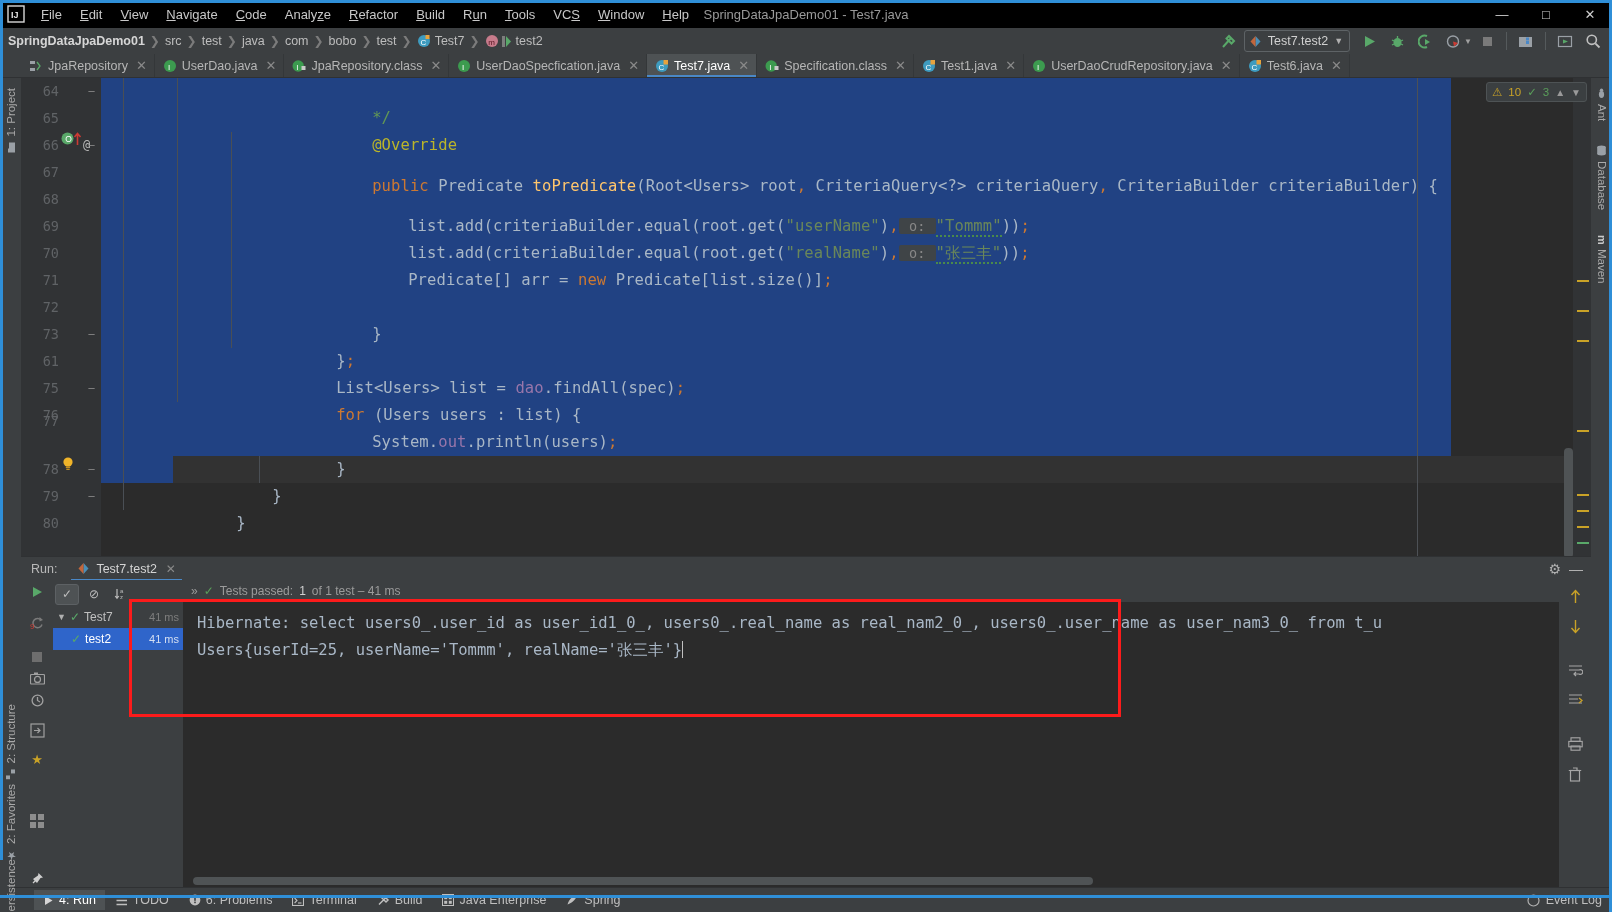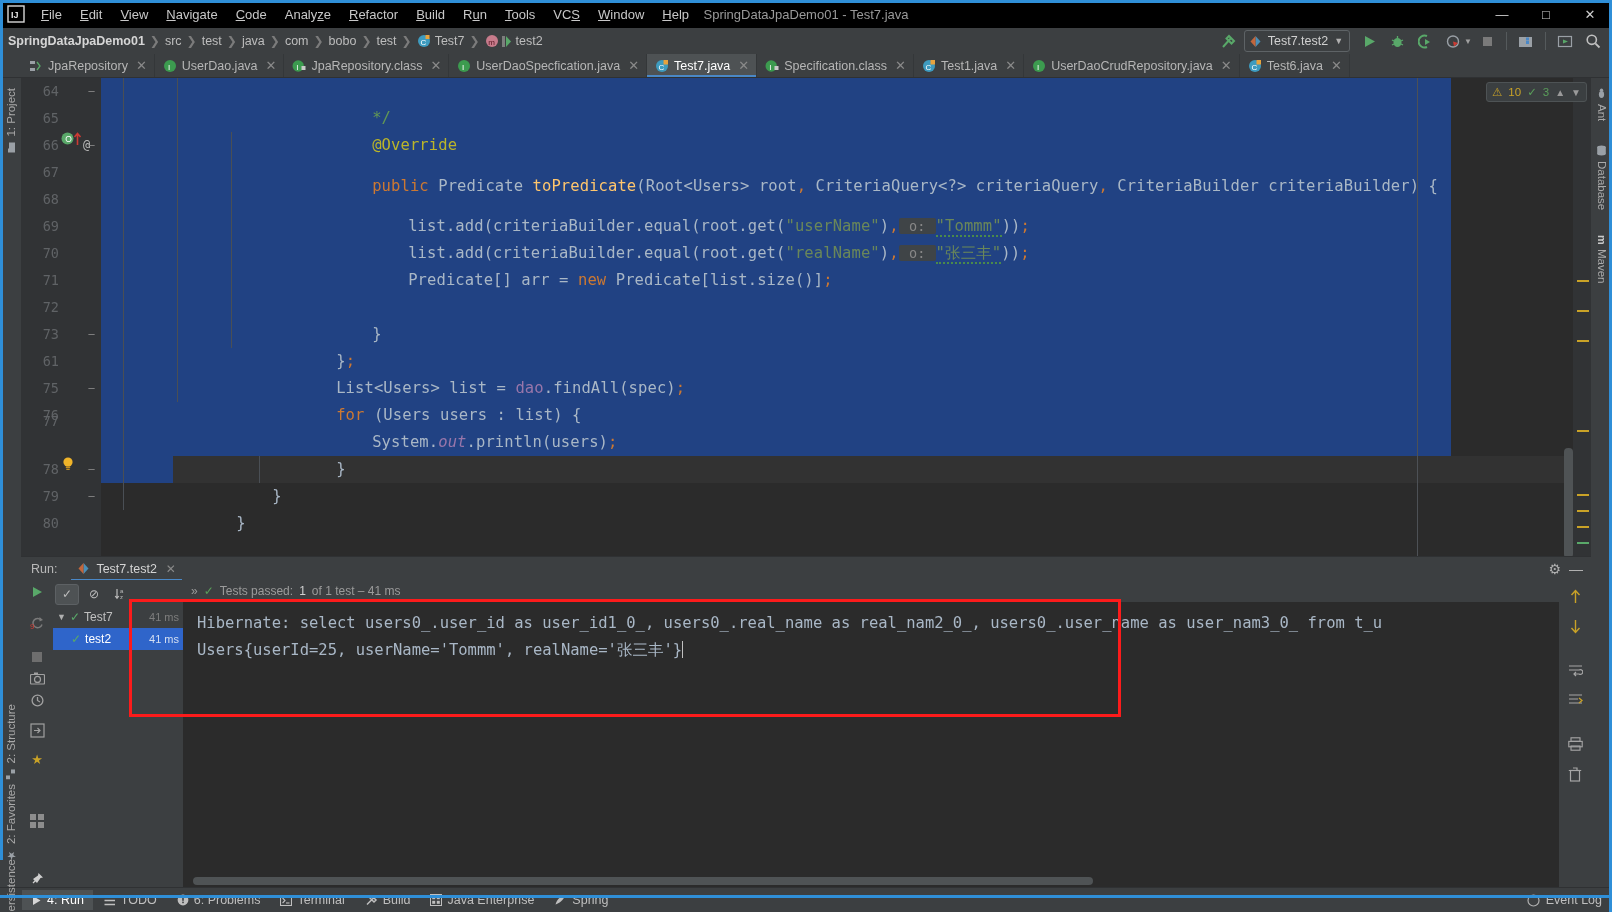--- a/index.html
+++ b/index.html
@@ -207,21 +207,21 @@
         color:#a6a6a6; font-size:13px; }
 
   
   .redbox {
     position:absolute; border:3px solid #fc1b1b; pointer-events:none; z-index:30;
   }
 
   
   .bottombar {
     height:25px; flex:0 0 25px; background:#3c3f41; display:flex; align-items:center;
-    border-top:1px solid #2f3133; padding-left:22px; gap:2px;
+    border-top:1px solid #2f3133; padding-left:22px; gap:2px;margin-left:12px;
   }
   .bbtn { display:flex; align-items:center; gap:5px; padding:3px 9px; font-size:12.5px; color:#bfbfbf; }
   .bbtn.active { background:#4e5254; color:#ffffff; }
   .bottombar-right { margin-left:auto; display:flex; align-items:center; padding-right:10px; gap:6px; }
 
   .statusbar {
     height:24px; flex:0 0 24px; background:#3c3f41; display:flex; align-items:center;
     padding-left:22px; font-size:12.5px; color:#b4b4b4; gap:6px;
   }
   .status-right { margin-left:auto; display:flex; align-items:center; gap:16px; padding-right:10px; }
@@ -634,21 +634,21 @@
 
           <div class="codeline" style="top:270px;left:122px;">
             <span class="txt">List&lt;Users&gt; list = </span><span class="fld">dao</span><span class="txt">.findAll(spec)</span><span class="semi">;</span>
           </div>
 
           <div class="codeline" style="top:297px;left:122px;">
             <span class="kw">for </span><span class="txt">(Users users : list) {</span>
           </div>
 
           <div class="codeline" style="top:324px;left:158px;">
-            <span class="txt">System.</span><span class="fld" style="font-style:italic;">out</span><span class="txt">.println(users)</span><span class="semi">;</span>
+            <span class="txt">System.</span><span class="fld" style="">out</span><span class="txt">.println(users)</span><span class="semi">;</span>
           </div>
 
           <div class="codeline" style="top:351px;left:122px;">
             <span class="txt">}</span>
           </div>
 
           <div class="codeline" style="top:378px;left:58px;">
             <span class="txt">}</span>
           </div>
 

